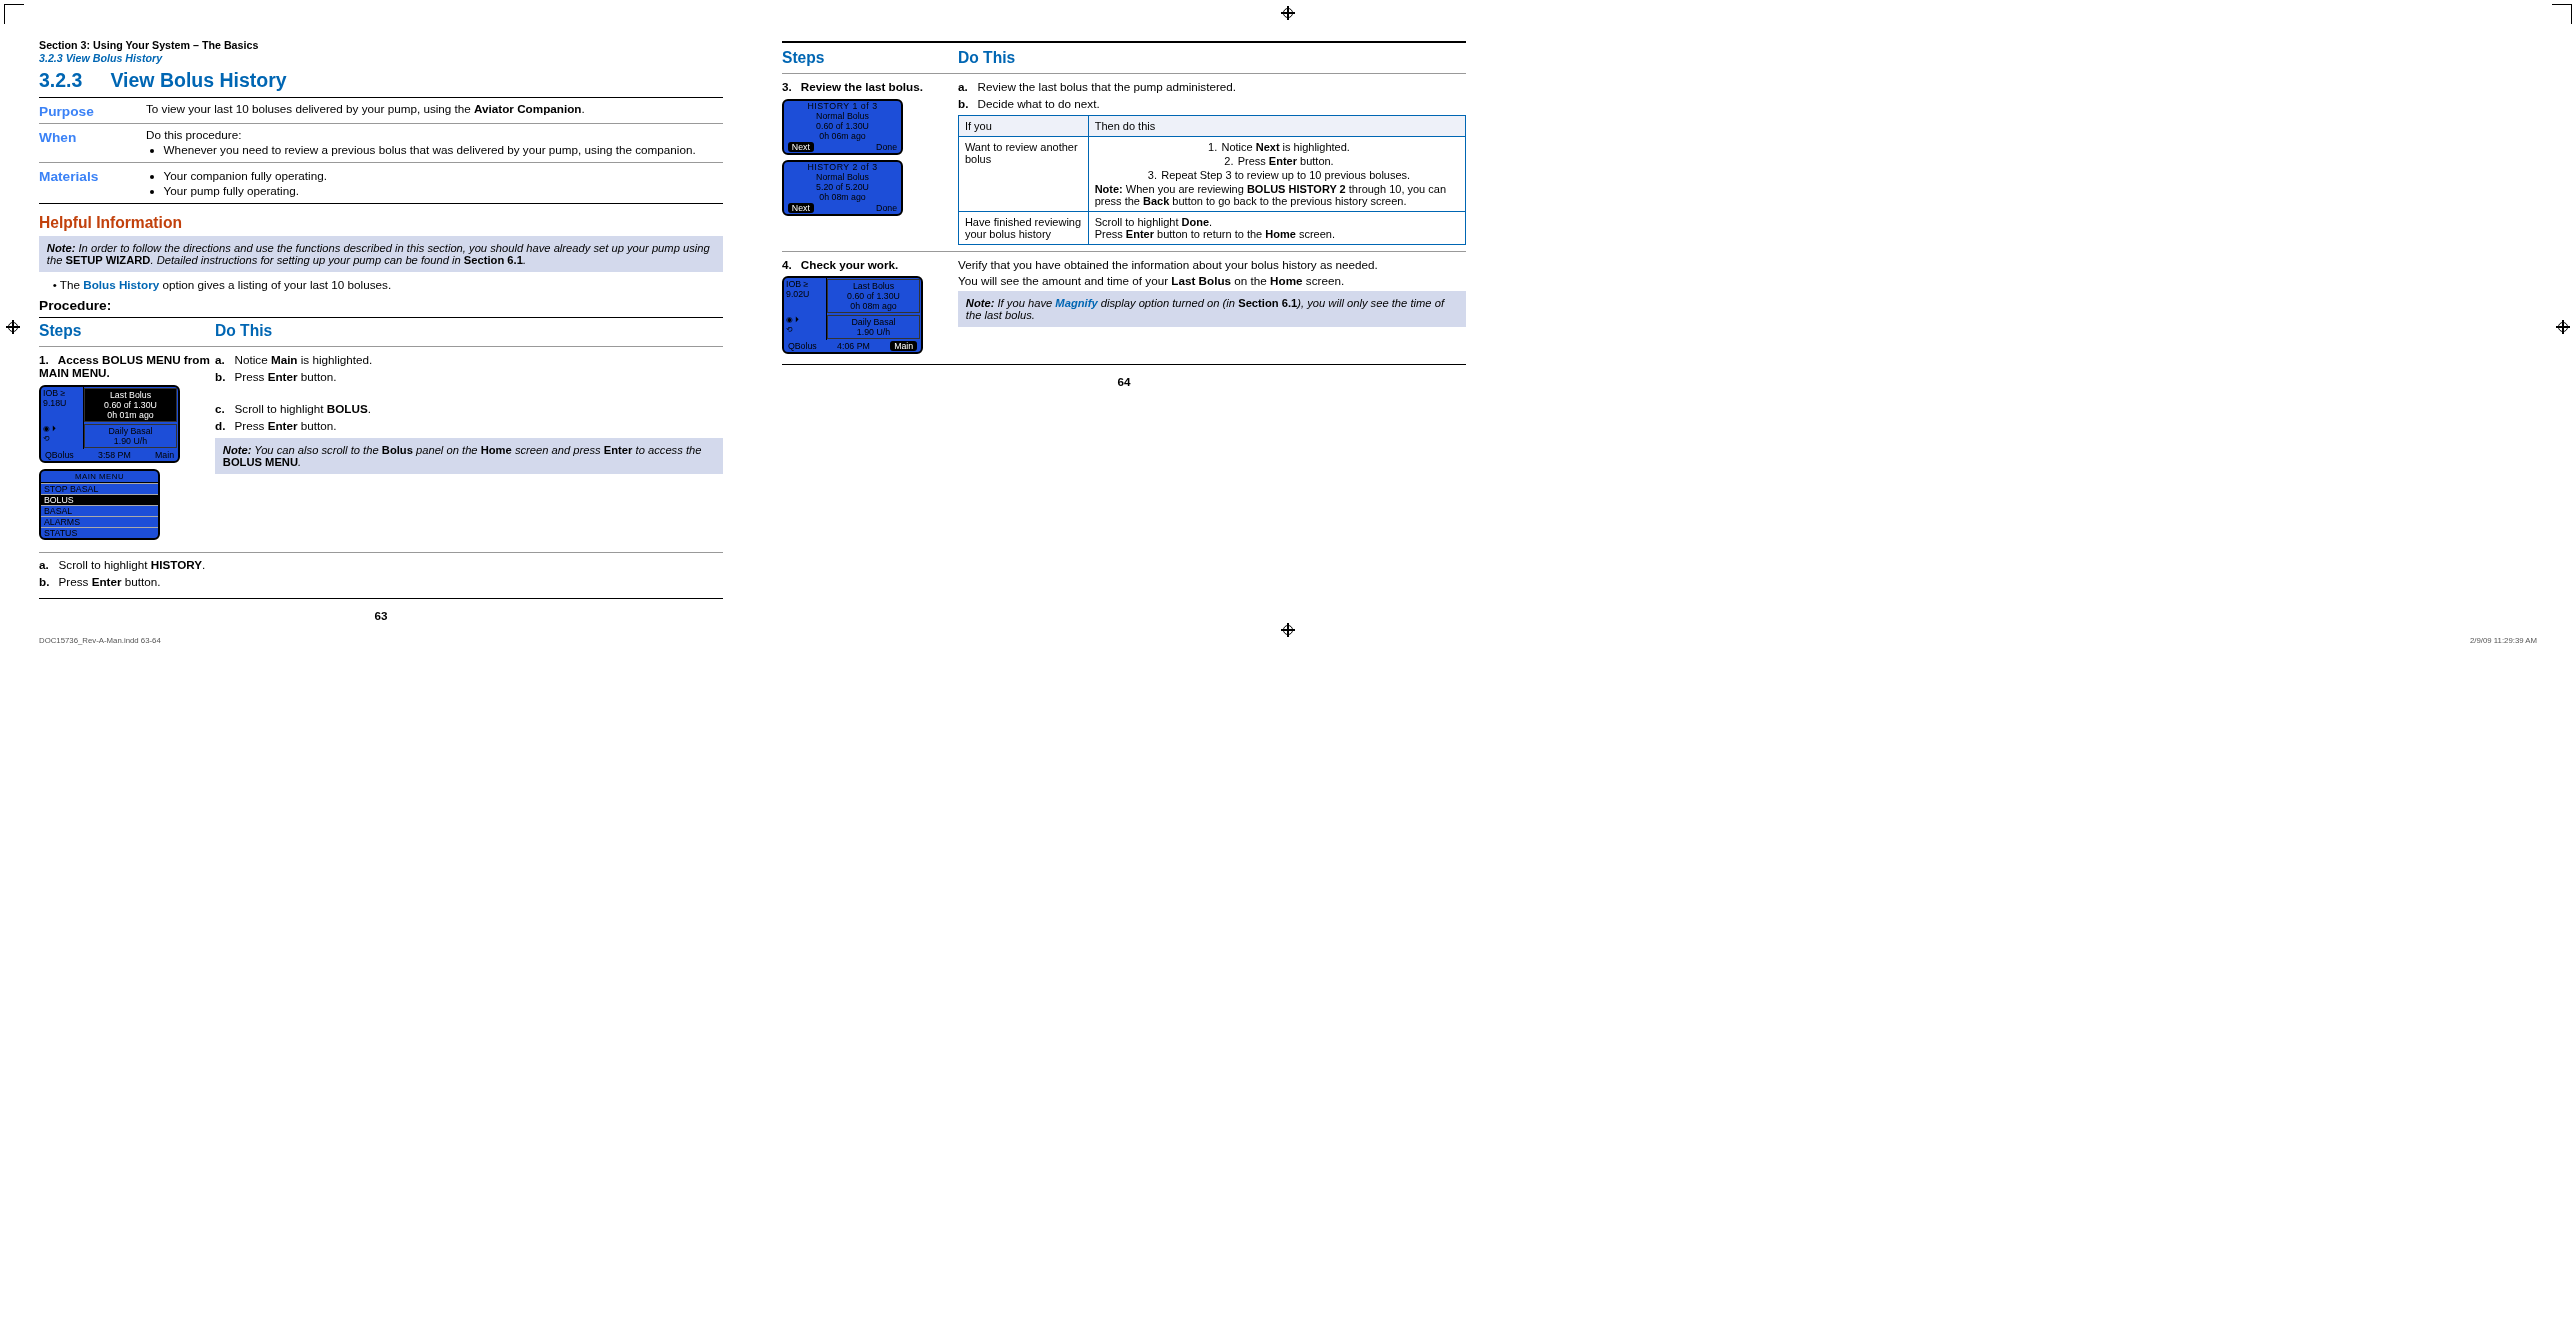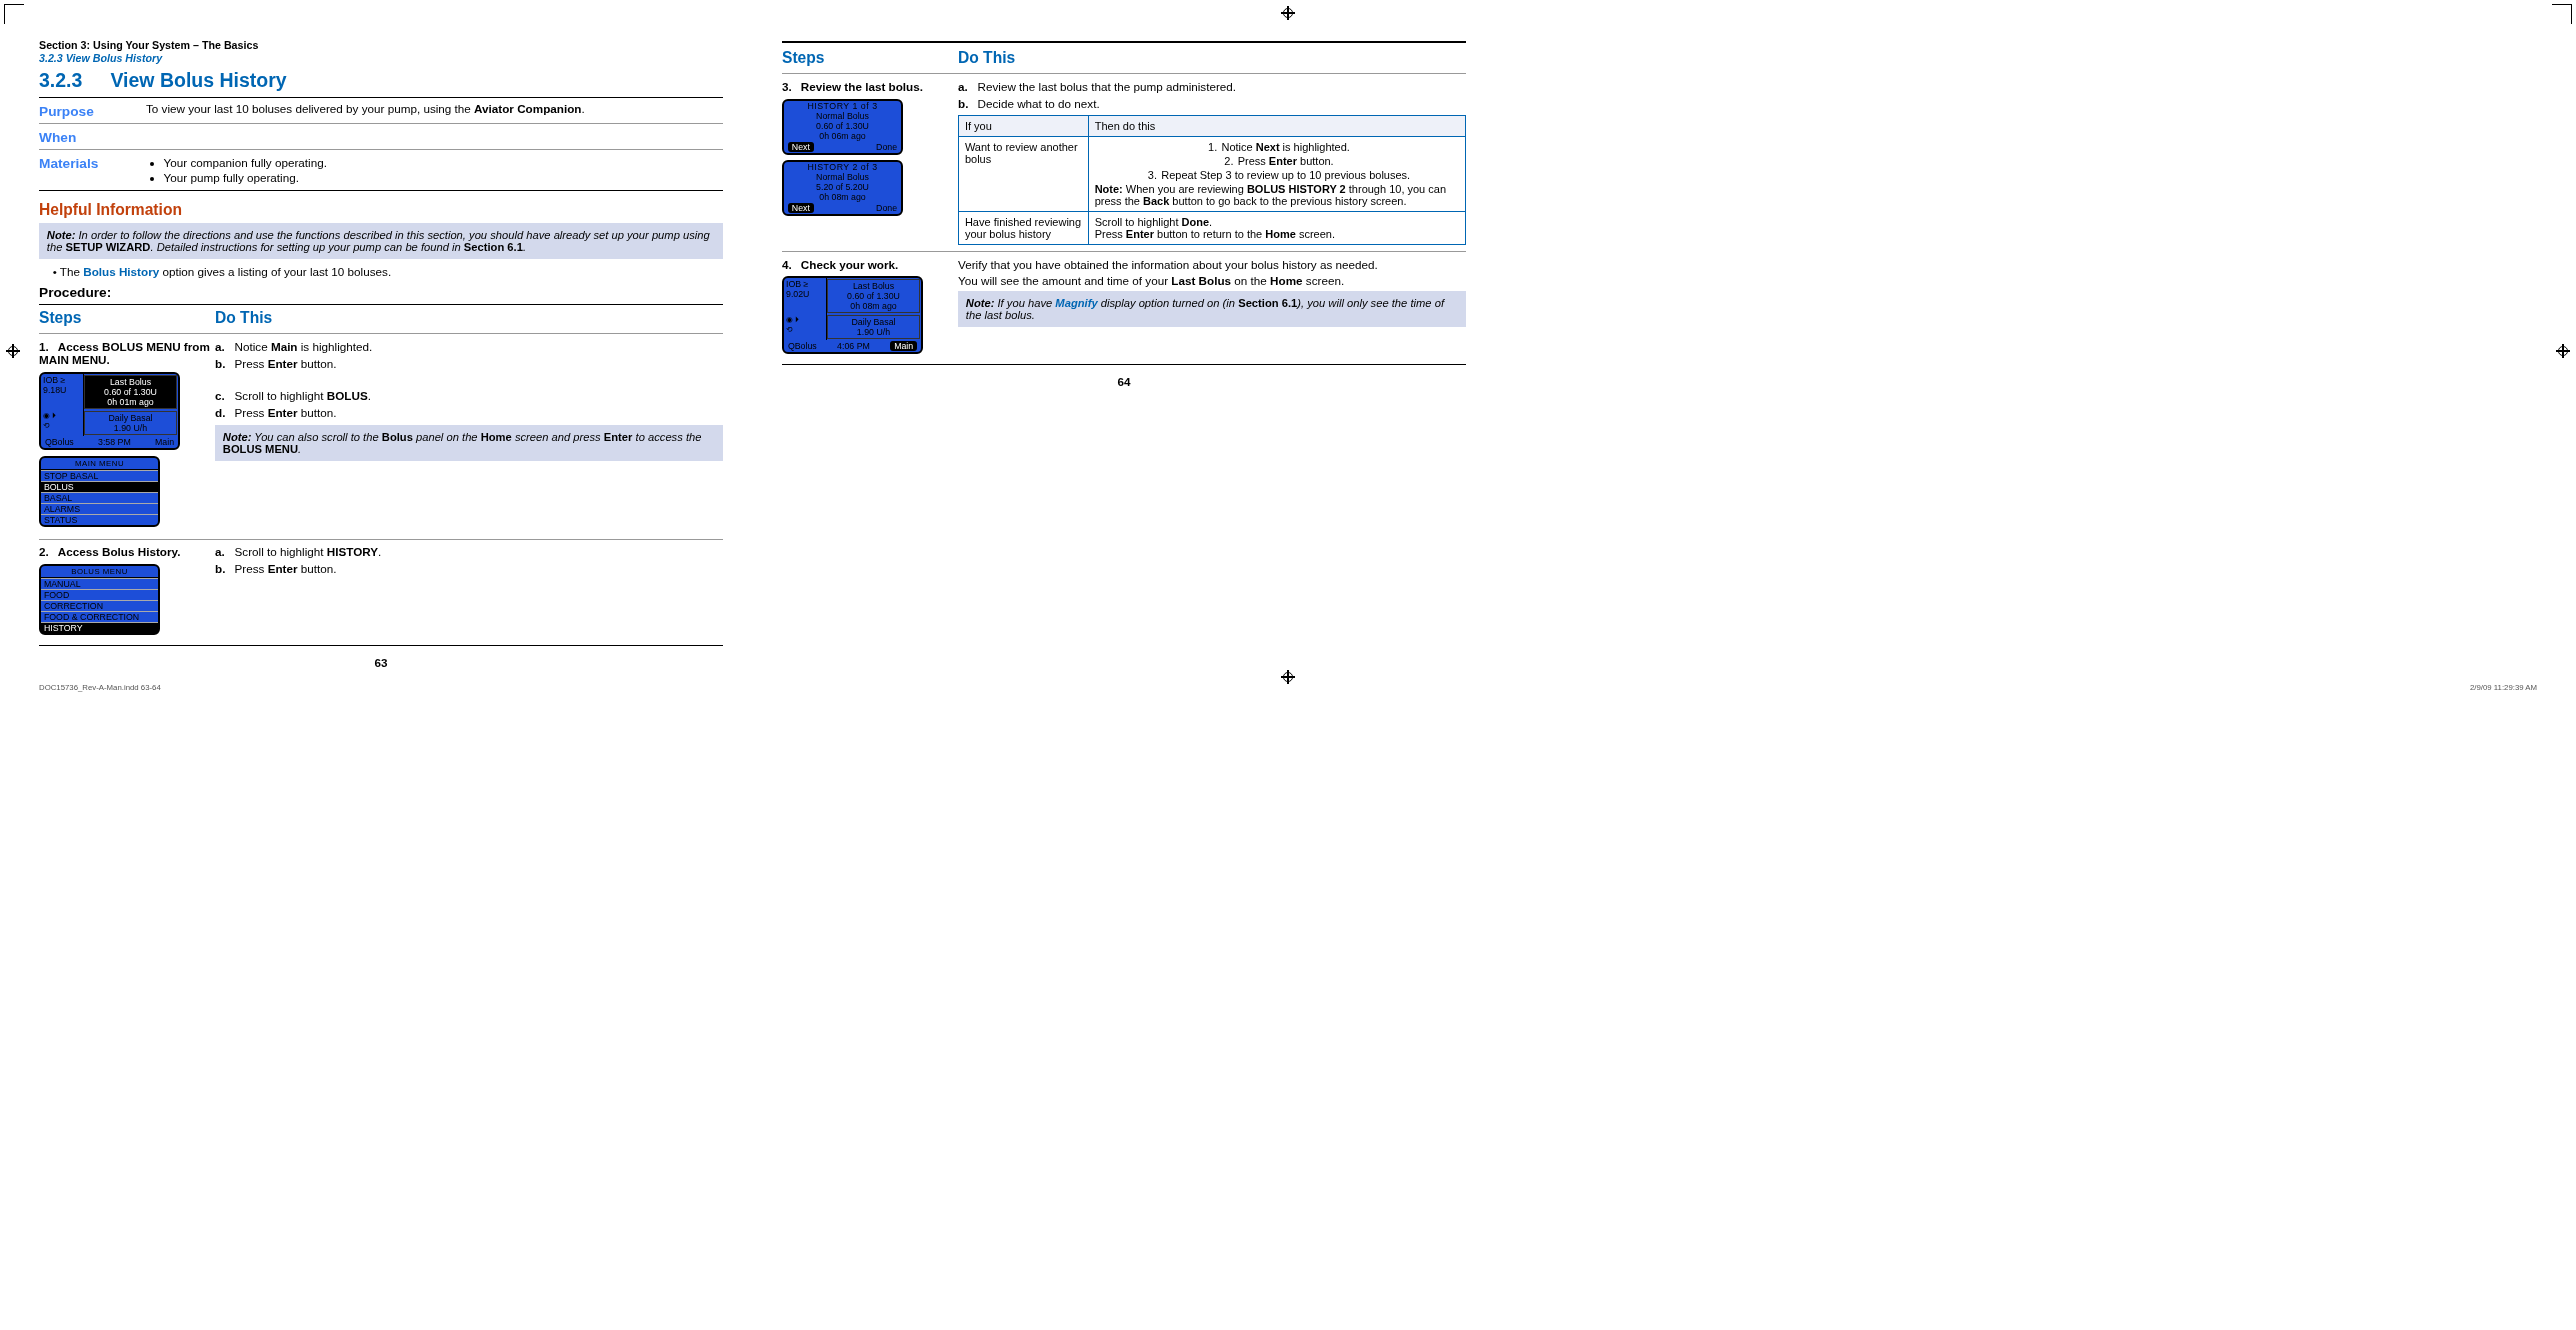--- a/index.html
+++ b/index.html
@@ -133,20 +133,26 @@
   </h1>
   <div class="rule-thin"></div>
 
   <div class="info-grid">
     <div class="info-label">Purpose</div>
     <div class="info-value">
       <span>To view your last 10 boluses delivered by your pump, using the </span><b>Aviator Companion</b><span>.</span>
     </div>
     <div class="info-divider"></div>
     <div class="info-label">When</div>
+    <div class="info-value">
+      <div>Do this procedure:</div>
+      <ul class="bullets">
+              <li>Whenever you need to review a previous bolus that was delivered by your pump, using the companion.</li>
+            </ul>
+    </div>
     <div class="info-divider"></div>
     <div class="info-label">Materials</div>
     <div class="info-value">
       <ul class="bullets">
         <li>Your companion fully operating.</li>
         <li>Your pump fully operating.</li>
       </ul>
     </div>
   </div>
   <div class="rule-thin"></div>
@@ -222,36 +228,20 @@
         <li><span class="l">c.</span><span>Scroll to highlight </span><b>BOLUS</b><span>.</span></li>
         <li><span class="l">d.</span><span>Press </span><b>Enter</b><span> button.</span></li>
       </ol>
       <div class="note-block">
         <span class="label">Note:</span><span> You can also scroll to the </span><b>Bolus</b><span> panel on the </span><b>Home</b><span> screen and press </span><b>Enter</b><span> to access the </span><b>BOLUS MENU</b><span>.</span>
       </div>
     </div>
   </div>
 
   <div class="step-row">
-    <div class="step-left">
-      <div>
-        <span class="num">2.</span>
-        <span class="title">Access Bolus History.</span>
-      </div>
-      <div class="lcd">
-        <div class="hdr-bar">BOLUS MENU</div>
-        <div class="grid-rows">
-                <div>MANUAL</div>
-                <div>FOOD</div>
-                <div>CORRECTION</div>
-                <div>FOOD &amp; CORRECTION</div>
-                <div class="sel">HISTORY</div>
-              </div>
-      </div>
-    </div>
     <div class="step-right">
       <ol class="letters">
         <li><span class="l">a.</span><span>Scroll to highlight </span><b>HISTORY</b><span>.</span></li>
         <li><span class="l">b.</span><span>Press </span><b>Enter</b><span> button.</span></li>
       </ol>
     </div>
   </div>
   <div class="rule-thin"></div>
 
   <div class="page-num">63</div>

